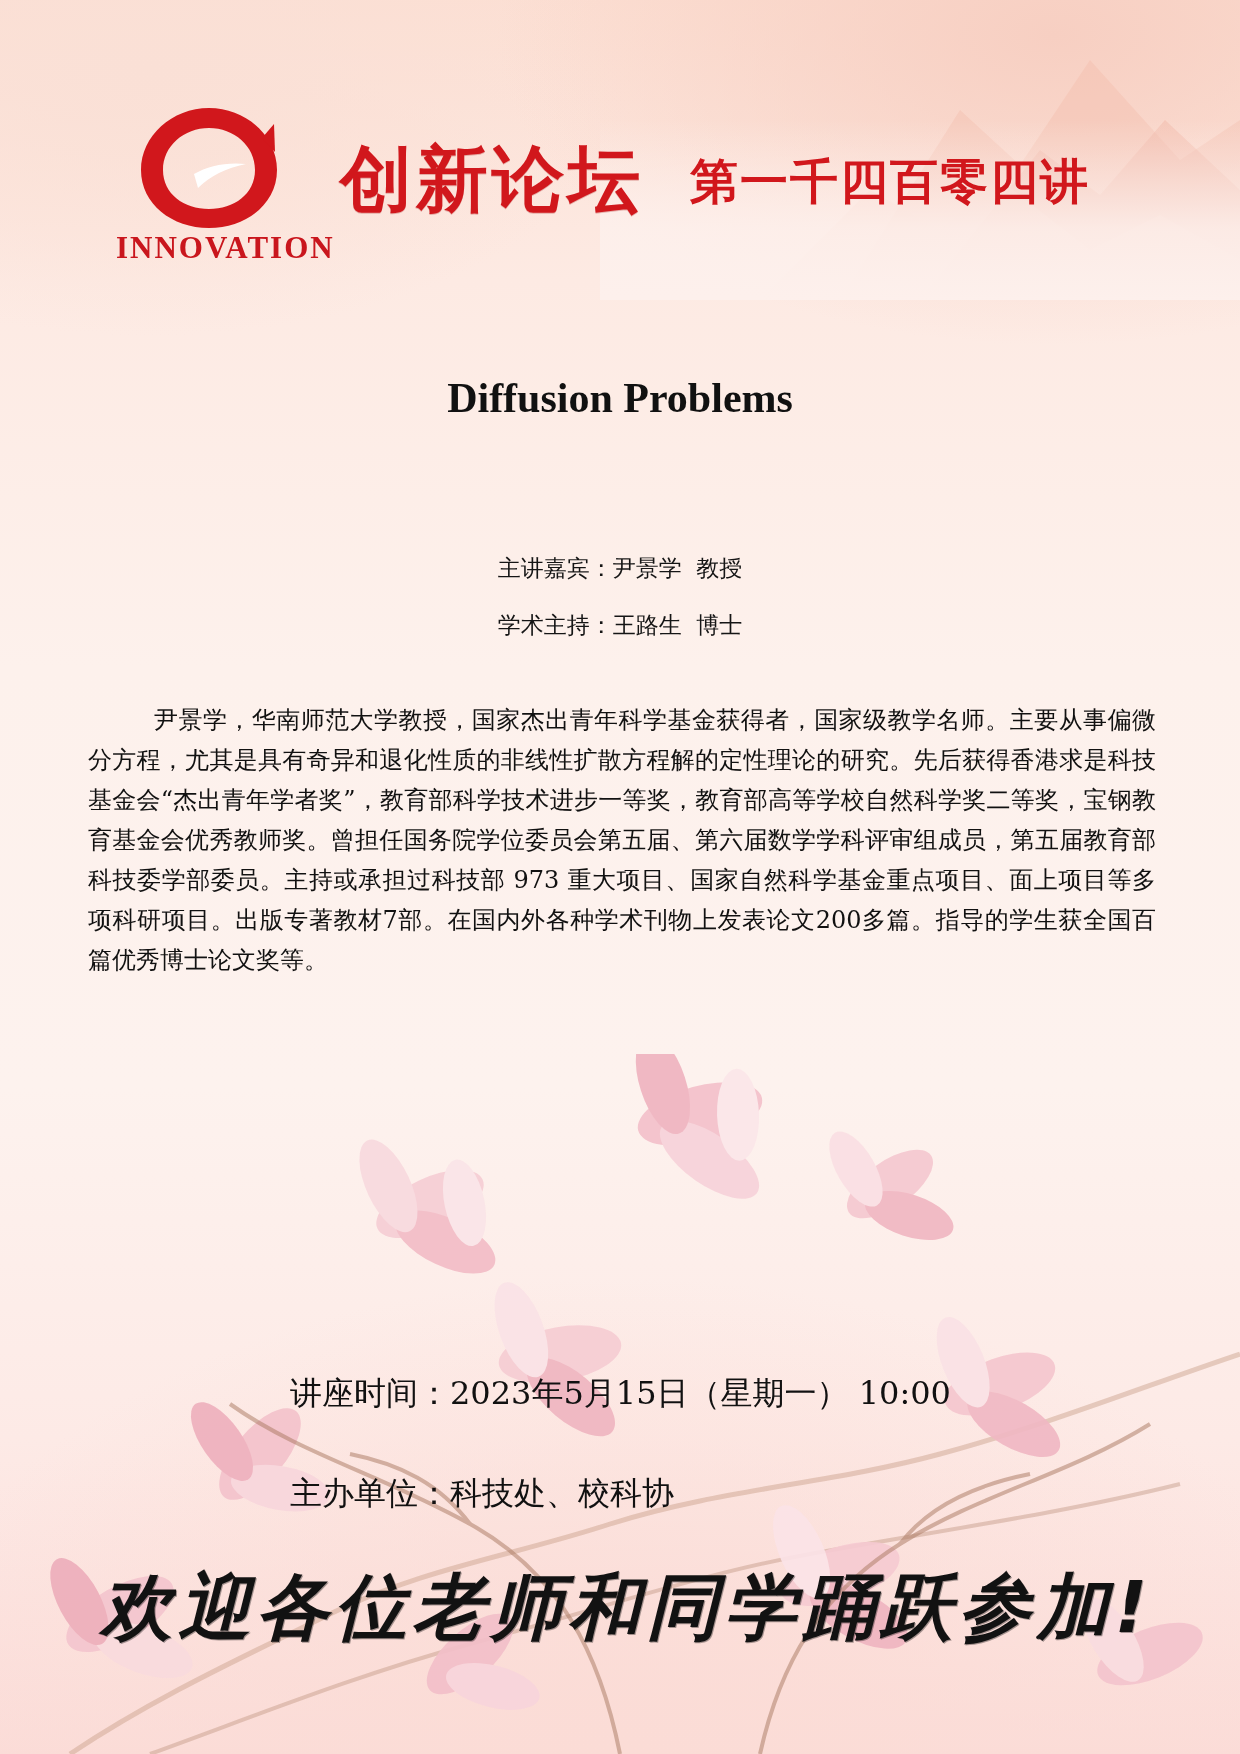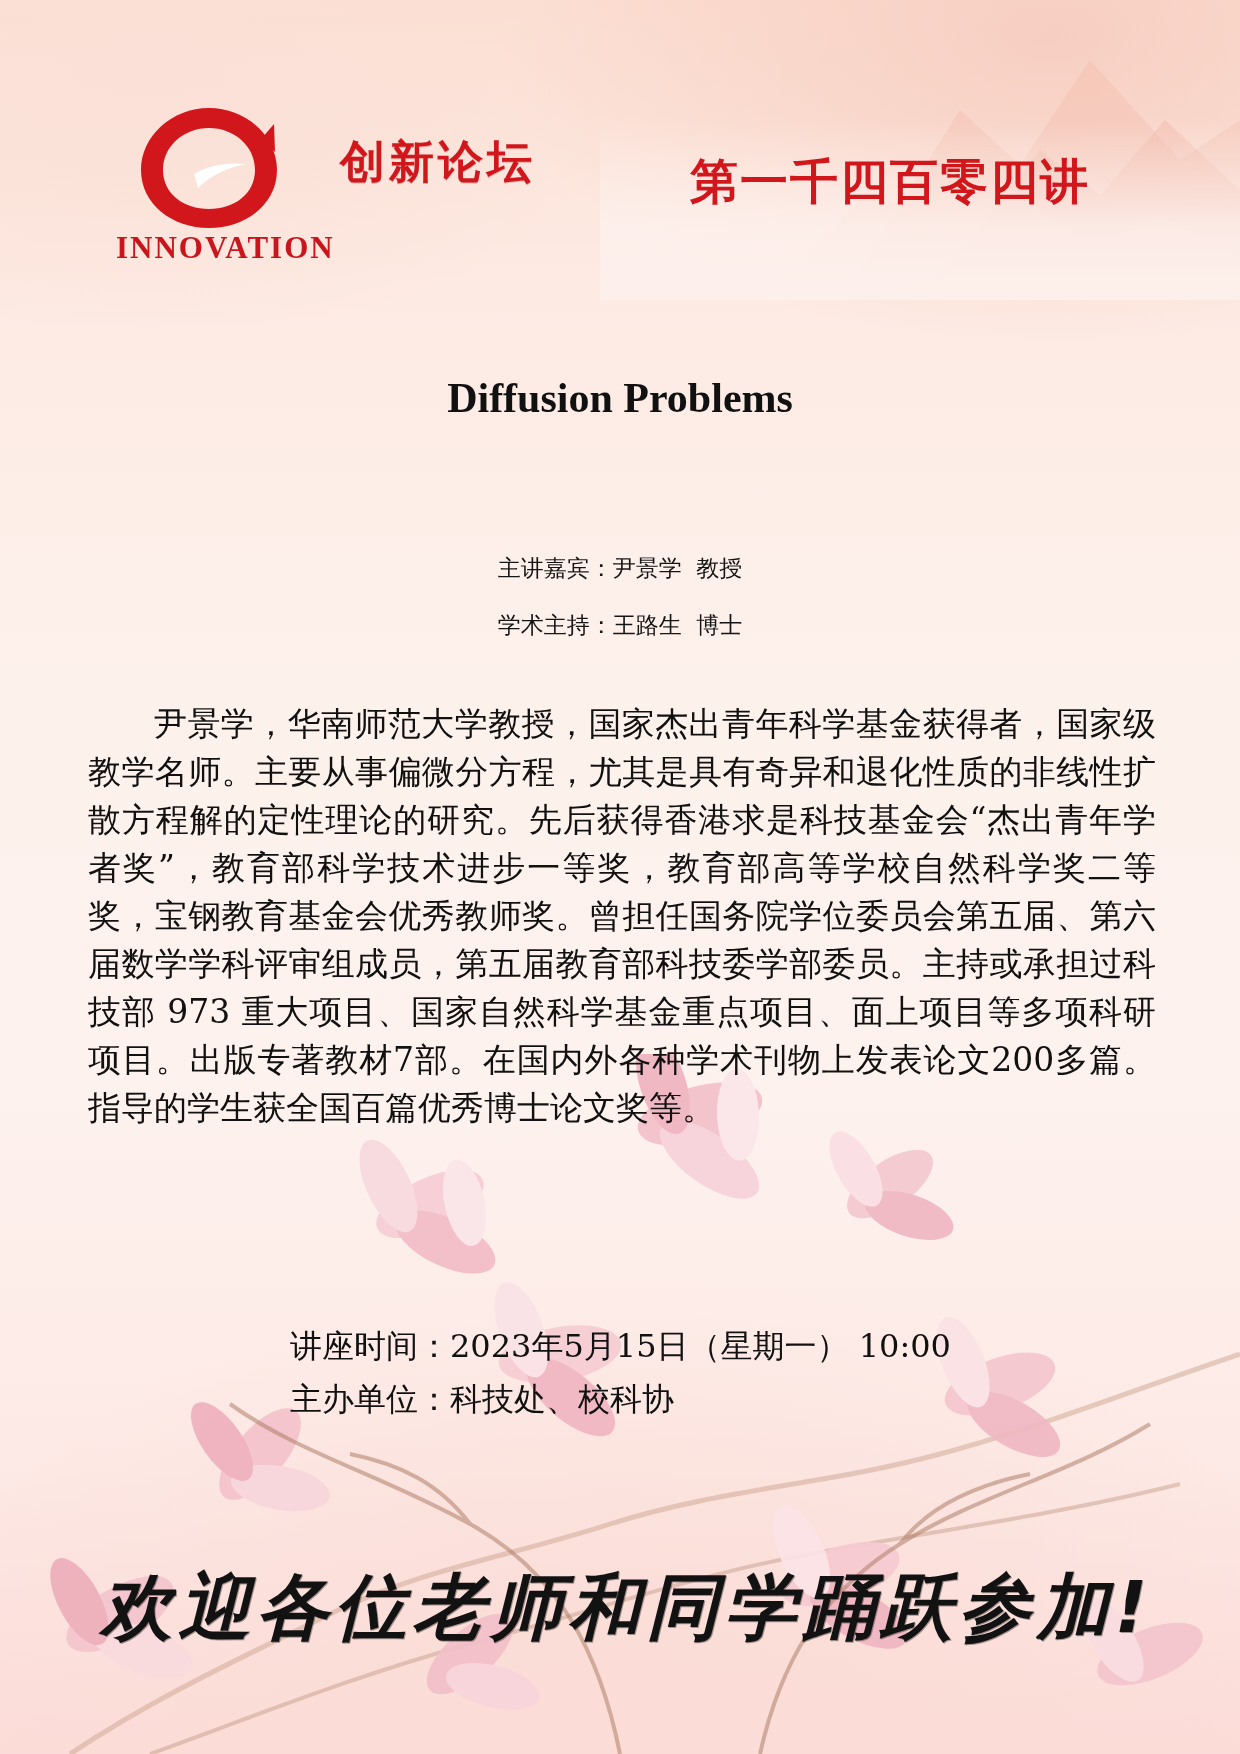--- a/index.html
+++ b/index.html
@@ -73,21 +73,21 @@
     font-size: 31px;
     letter-spacing: 2px;
     color: #c9161d;
     font-weight: 700;
   }
   .title-cn {
     position: absolute;
     left: 340px; top: 36px;
     font-family: "DejaVu Sans", "Liberation Sans", sans-serif;
     font-weight: 700;
-    font-size: 45px;
+    font-size: 72px;
     letter-spacing: 4px;
     color: #d1171c;
     text-shadow: 0 1px 0 rgba(160,0,0,.25);
   }
   .title-issue {
     position: absolute;
     left: 690px; top: 54px;
     font-family: "DejaVu Sans", "Liberation Sans", sans-serif;
     font-weight: 700;
     font-size: 48px;
@@ -121,40 +121,40 @@
   }
   .speakers .line { white-space: pre; }
 
   
   .bio {
     position: absolute;
     top: 700px;
     left: 88px;
     width: 1068px;
     font-family: "DejaVu Serif", serif;
-    font-size: 33px;
-    line-height: 48px;
+    font-size: 24px;
+    line-height: 40px;
     color: #111;
     text-align: justify;
     text-indent: 66px;
     text-justify: inter-ideograph;
   }
 
   
   .info {
     position: absolute;
     top: 1320px;
     left: 290px;
     width: 800px;
     font-family: "DejaVu Serif", serif;
     font-size: 32px;
     line-height: 53px;
     color: #111;
   }
-  .info .row { white-space: pre; }
+  .info .row { white-space: pre; margin-top: 47px; }
 
   
   .welcome {
     position: absolute;
     left: 7px;
     top: 1560px;
     width: 1240px;
     text-align: center;
     font-family: "DejaVu Sans", "Liberation Sans", sans-serif;
     font-weight: 700;

